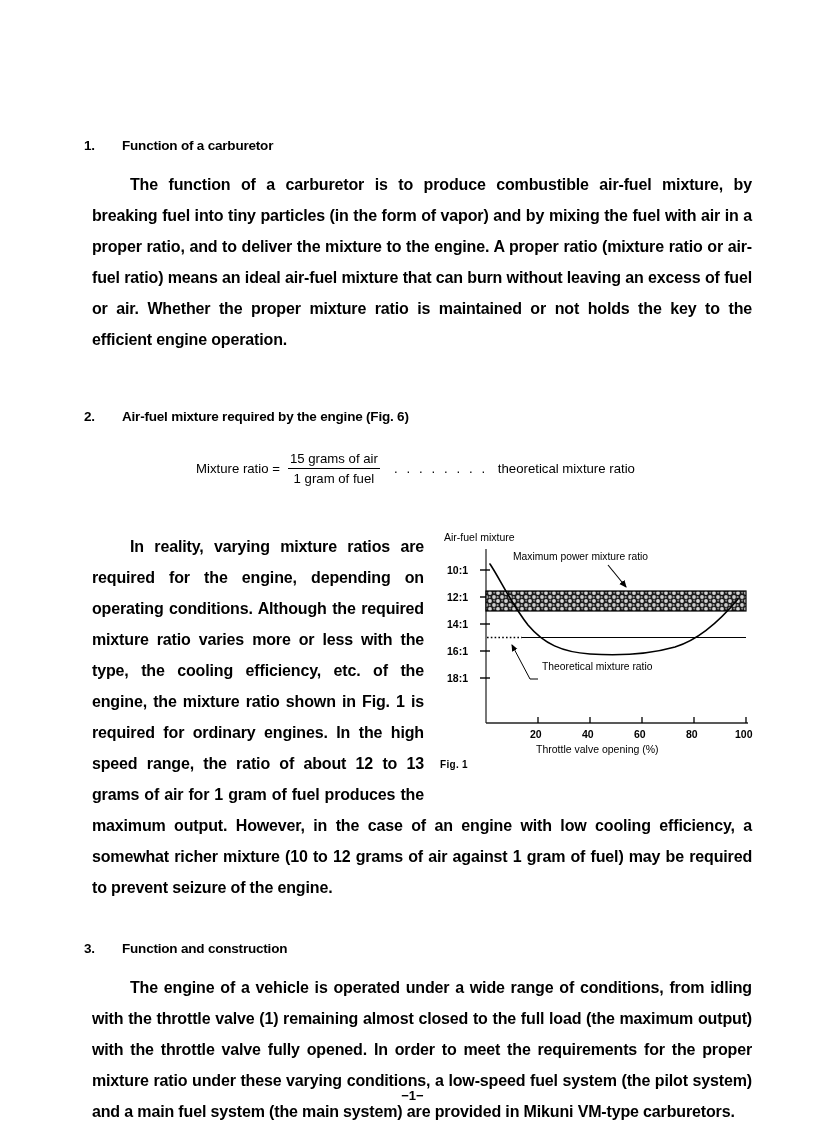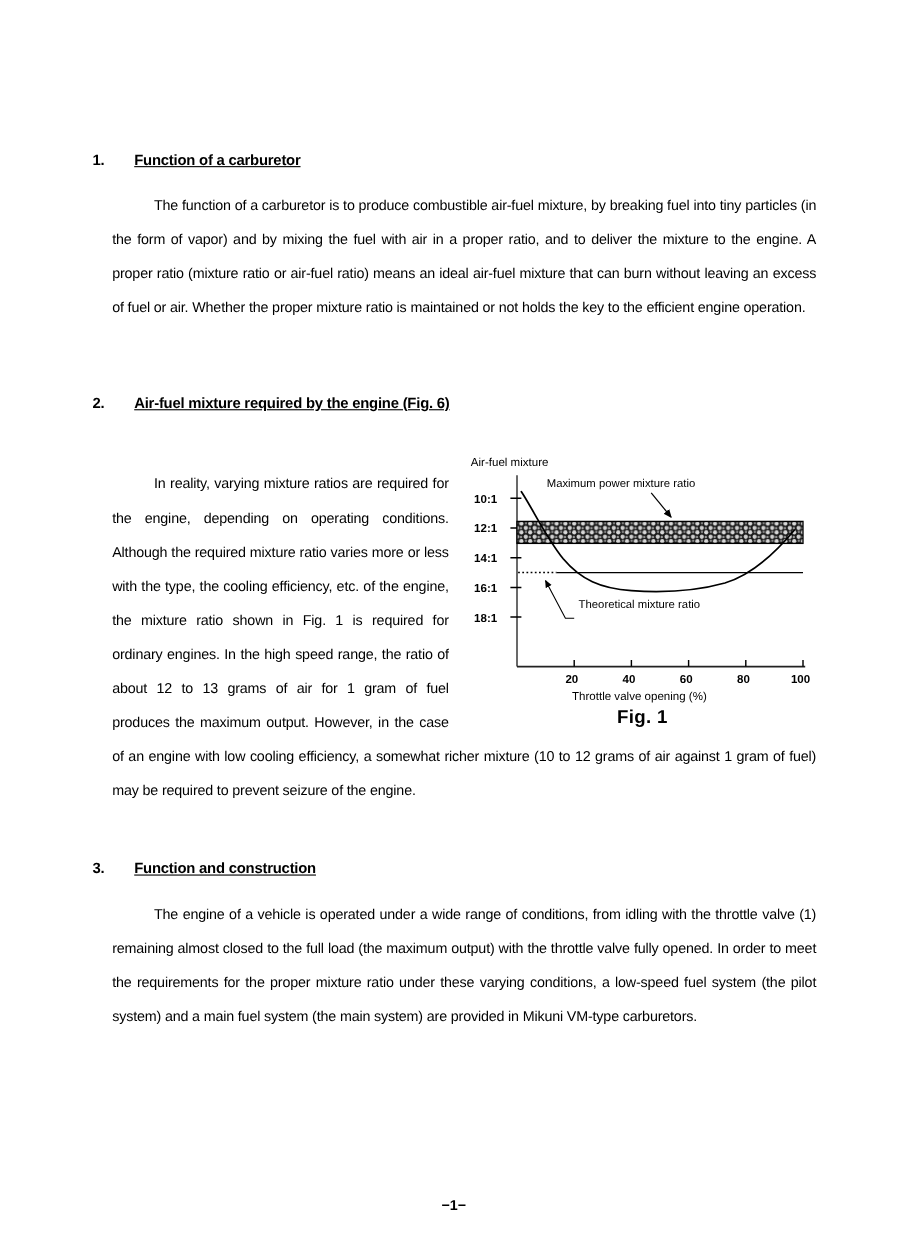--- a/index.html
+++ b/index.html
@@ -34,30 +34,31 @@
     font-size: 13.5px;
     font-weight: bold;
     letter-spacing: -0.2px;
     margin: 0 0 16px 0;
     display: flex;
   }
   .heading .num {
     width: 38px;
     flex: 0 0 38px;
   }
-  .heading .htxt { flex: 1; text-decoration: underline; }
+  .heading .htxt { flex: 1; }
 
   
   p.body {
-    font-size: 13px;
+    font-size: 16px;
     line-height: 31px;
-    margin: 18px;
+    margin: 8px;
     text-align: justify;
     text-justify: inter-word;
     letter-spacing: -0.15px;
+    font-weight: bold;
   }
   p.body.indent { text-indent: 38px; }
 
   .gap-lg { height: 46px; }
   .gap-md { height: 30px; }
   .gap-sm { height: 16px; }
 
   
   .formula-row {
     display: flex;
@@ -79,31 +80,31 @@
     padding: 0 2px 1px 2px;
   }
   .frac .denom { padding: 1px 2px 0 2px; }
   .dots { margin: 0 10px 0 6px; letter-spacing: 2.6px; }
 
   
   .figure {
     float: right;
     width: 320px;
     height: 252px;
-    margin: 4px 16px 2px 16px;
+    margin: 4px 0 2px 16px;
     position: relative;
   }
   .figure svg { display: block; }
   .fig-caption {
     position: absolute;
     left: 0;
     top: 232px;
     width: 320px;
-    text-align: center;
-    font-size: 17px;
+    text-align: left;
+    font-size: 10px;
     font-weight: bold;
     letter-spacing: 0.3px;
   }
 
   .clearer { clear: both; }
 
   
   .page-number {
     position: absolute;
     left: 0;
@@ -129,20 +130,29 @@
     </div>
     <p class="body indent">The function of a carburetor is to produce combustible air-fuel mixture, by breaking fuel into tiny particles (in the form of vapor) and by mixing the fuel with air in a proper ratio, and to deliver the mixture to the engine. A proper ratio (mixture ratio or air-fuel ratio) means an ideal air-fuel mixture that can burn without leaving an excess of fuel or air. Whether the proper mixture ratio is maintained or not holds the key to the efficient engine operation.</p>
 
     <div class="gap-lg"></div>
 
     <div class="heading">
       <span class="num">2.</span>
       <span class="htxt">Air-fuel mixture required by the engine (Fig. 6)</span>
     </div>
 
+    <div class="formula-row">
+      <span>Mixture ratio =</span>
+      <span class="frac">
+        <span class="numer">15 grams of air</span>
+        <span class="denom">1 gram of fuel</span>
+      </span>
+      <span class="dots">. . . . . . . .</span>
+      <span>theoretical mixture ratio</span>
+    </div>
 
     <div class="gap-sm"></div>
 
     <div class="figure">
       <svg width="320" height="232" viewBox="0 0 320 232">
         <defs>
           <pattern id="hatchdots" width="8" height="8" patternUnits="userSpaceOnUse">
             <rect width="8" height="8" fill="#1a1a1a"></rect>
             <circle cx="2" cy="2" r="1.9" fill="#d8d8d8"></circle>
             <circle cx="6" cy="6" r="1.9" fill="#cfcfcf"></circle>

